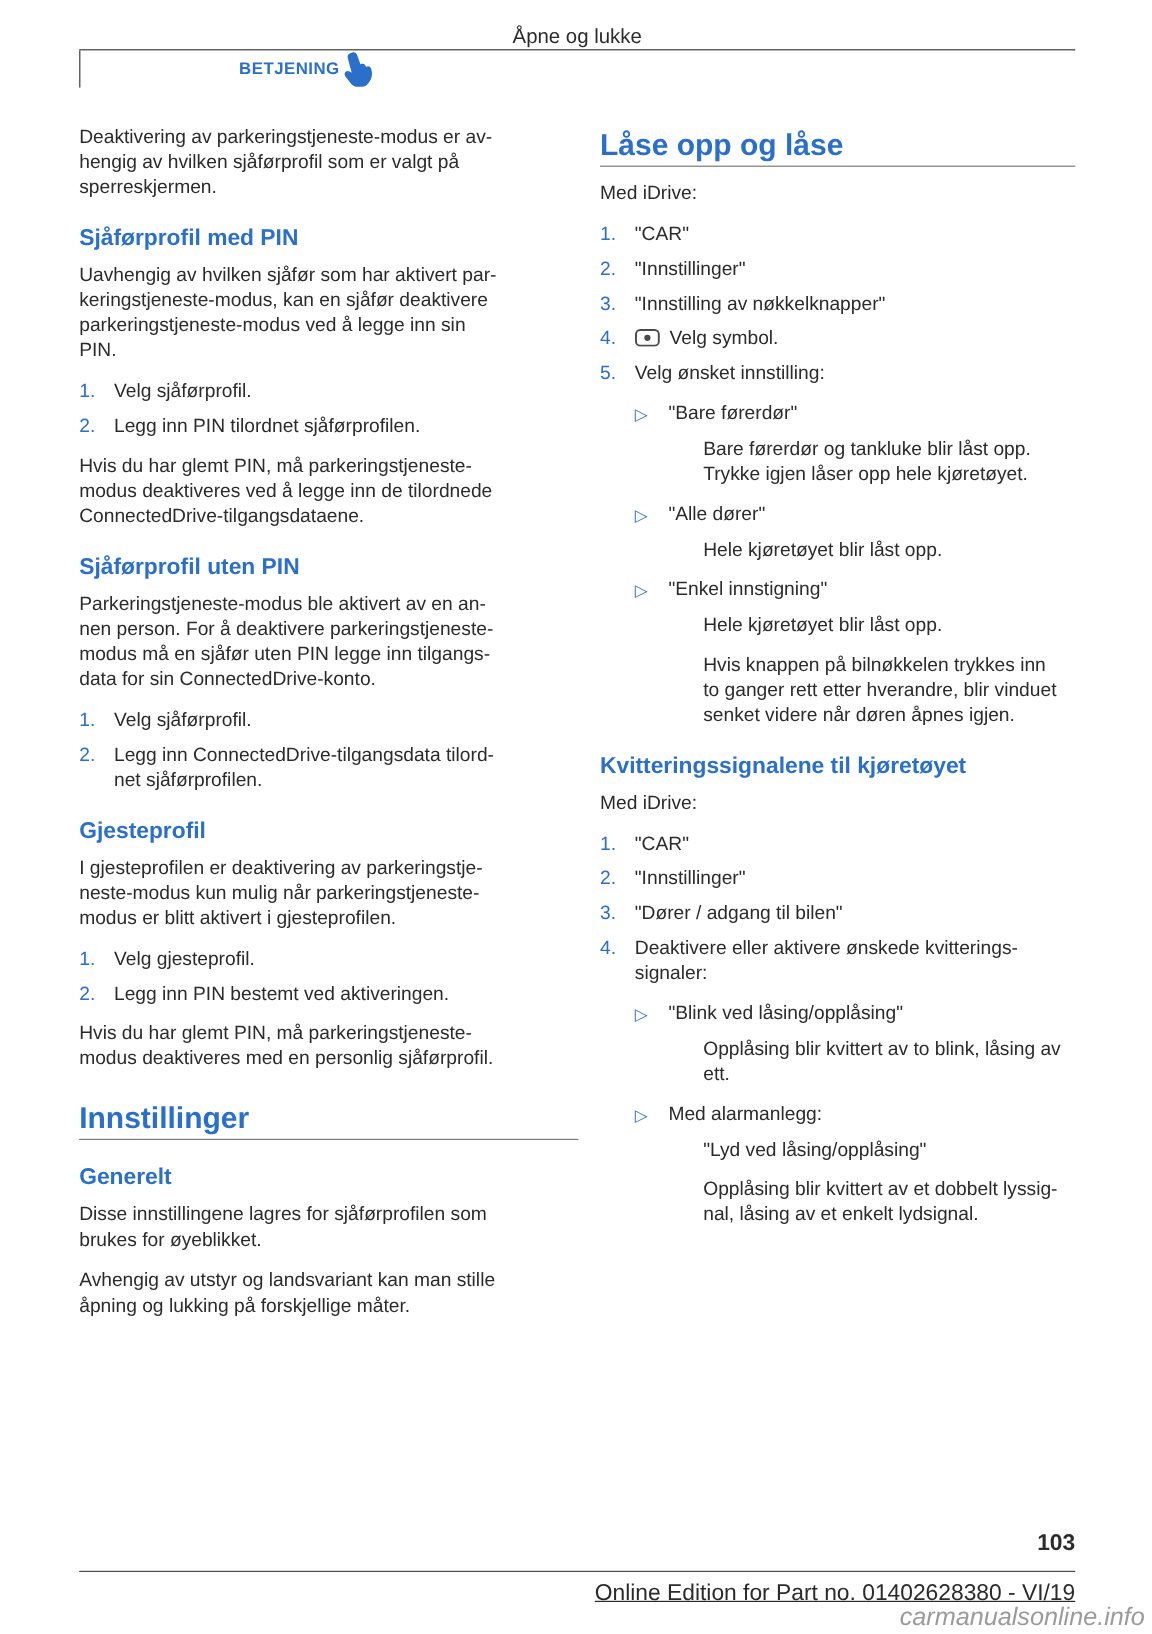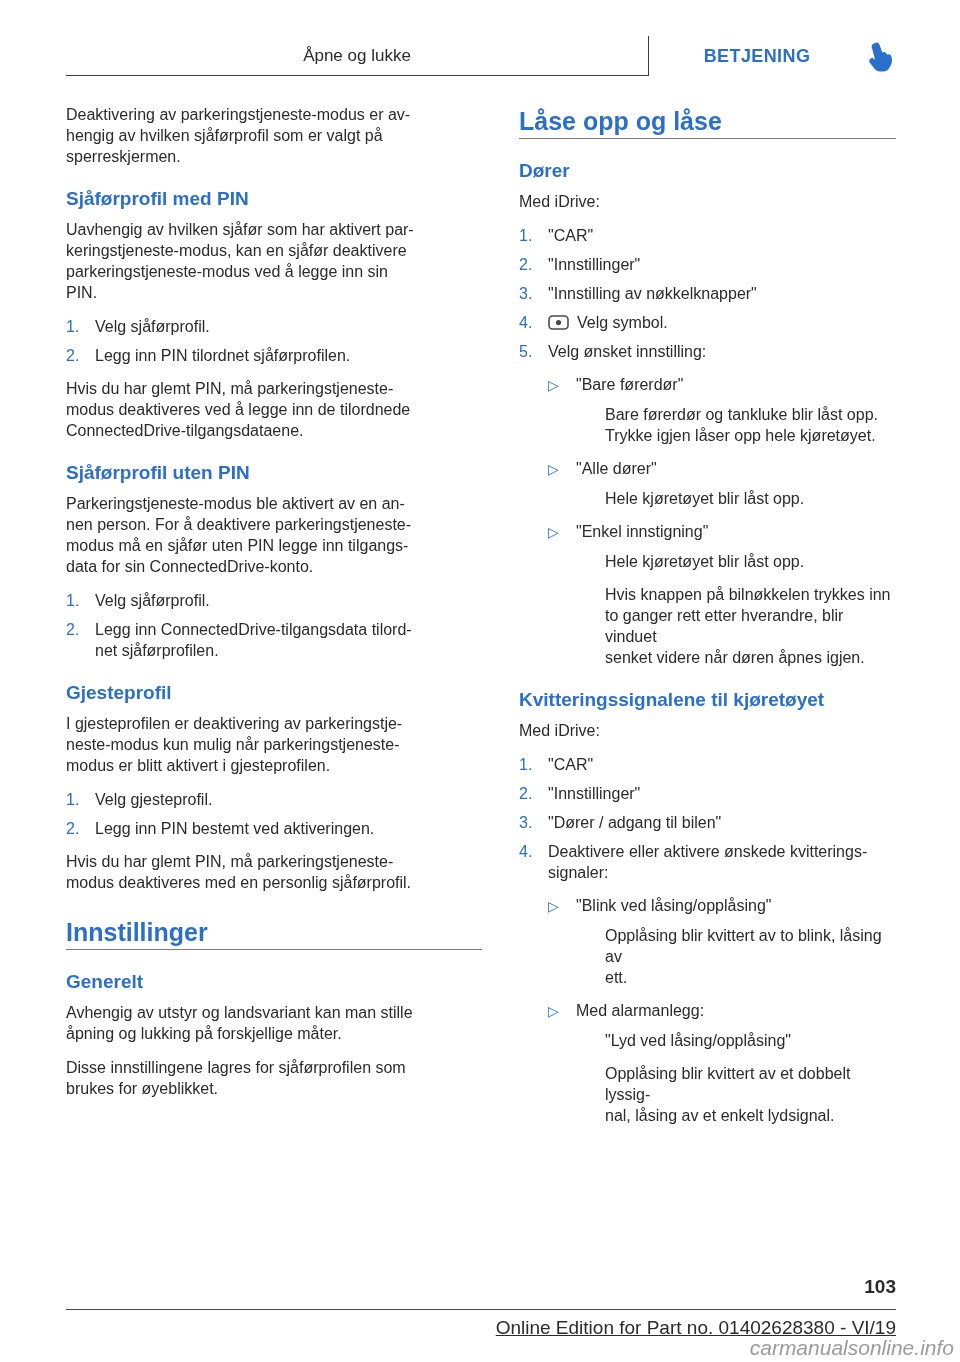--- a/index.html
+++ b/index.html
@@ -3,26 +3,26 @@
 <meta charset="utf-8">
 <style>
   :root { --accent:#2a6fc9; --text:#2b2b2b; }
   * { box-sizing:border-box; }
   html,body { margin:0; padding:0; }
   body {
     width:960px; height:1362px; position:relative; background:#ffffff;
     font-family:"Liberation Sans", sans-serif; color:var(--text);
     font-size:16px; line-height:21px; overflow:hidden;
   }
-  .header { position:absolute; top:36px; left:66px; right:64px; height:40px; display:flex; }
+  .header { position:absolute; top:20px; left:66px; right:64px; height:40px; display:flex;flex-direction:column; }
   .header-left { flex:1; border-bottom:1px solid #3c3c3c; display:flex; align-items:center; justify-content:center; font-size:17px; }
   .header-right { width:248px; border-left:1px solid #3c3c3c; display:flex; align-items:center; }
-  .section-label { flex:1; text-align:center; color:var(--accent); font-weight:bold; font-size:18px; letter-spacing:.4px; }
+  .section-label { flex:1; text-align:right; color:var(--accent); font-weight:bold; font-size:14px; letter-spacing:.4px; }
   .hand { width:27px; height:31px; margin-right:4px; flex:none; }
-  .content { position:absolute; top:104px; left:66px; width:830px; display:flex; gap:37px; }
+  .content { position:absolute; top:104px; left:66px; width:830px; display:flex; gap:18px; }
   .col-left { width:416px; flex:none; }
   .col-right { flex:1; min-width:0; }
   .p { white-space:pre-line; margin:0 0 13px; }
   .h1 { font-size:25px; line-height:30px; font-weight:bold; color:var(--accent); margin:24px 0 12px; padding-bottom:2px; border-bottom:1px solid #7a7a7a; }
   .h1.first { margin-top:2px; }
   .h2 { font-size:19px; line-height:24px; font-weight:bold; color:var(--accent); margin:20px 0 8px; }
   .olist { margin:2px 0 12px; }
   .oitem { display:flex; margin-bottom:8px; }
   .onum { flex:none; width:29px; color:var(--accent); }
   .otext { white-space:pre-line; min-width:0; }
@@ -108,30 +108,29 @@
       <div class="oitem">
         <span class="onum">2.</span>
         <span class="otext">Legg inn PIN bestemt ved aktiveringen.</span>
       </div>
     </div>
     <p class="p">Hvis du har glemt PIN, må parkeringstjeneste-
 modus deaktiveres med en personlig sjåførprofil.</p>
 
     <div class="h1">Innstillinger</div>
     <div class="h2">Generelt</div>
+    <p class="p">Disse innstillingene lagres for sjåførprofilen som
+brukes for øyeblikket.</p>
     <p class="p">Avhengig av utstyr og landsvariant kan man stille
 åpning og lukking på forskjellige måter.</p>
-    <p class="p">Disse innstillingene lagres for sjåførprofilen som
-brukes for øyeblikket.</p>
   </div>
 
   <div class="col-right">
     <div class="h1 first">Låse opp og låse</div>
 
-    <div class="h2">Dører</div>
     <p class="p">Med iDrive:</p>
     <div class="olist">
       <div class="oitem">
         <span class="onum">1.</span>
         <span class="otext">"CAR"</span>
       </div>
       <div class="oitem">
         <span class="onum">2.</span>
         <span class="otext">"Innstillinger"</span>
       </div>

